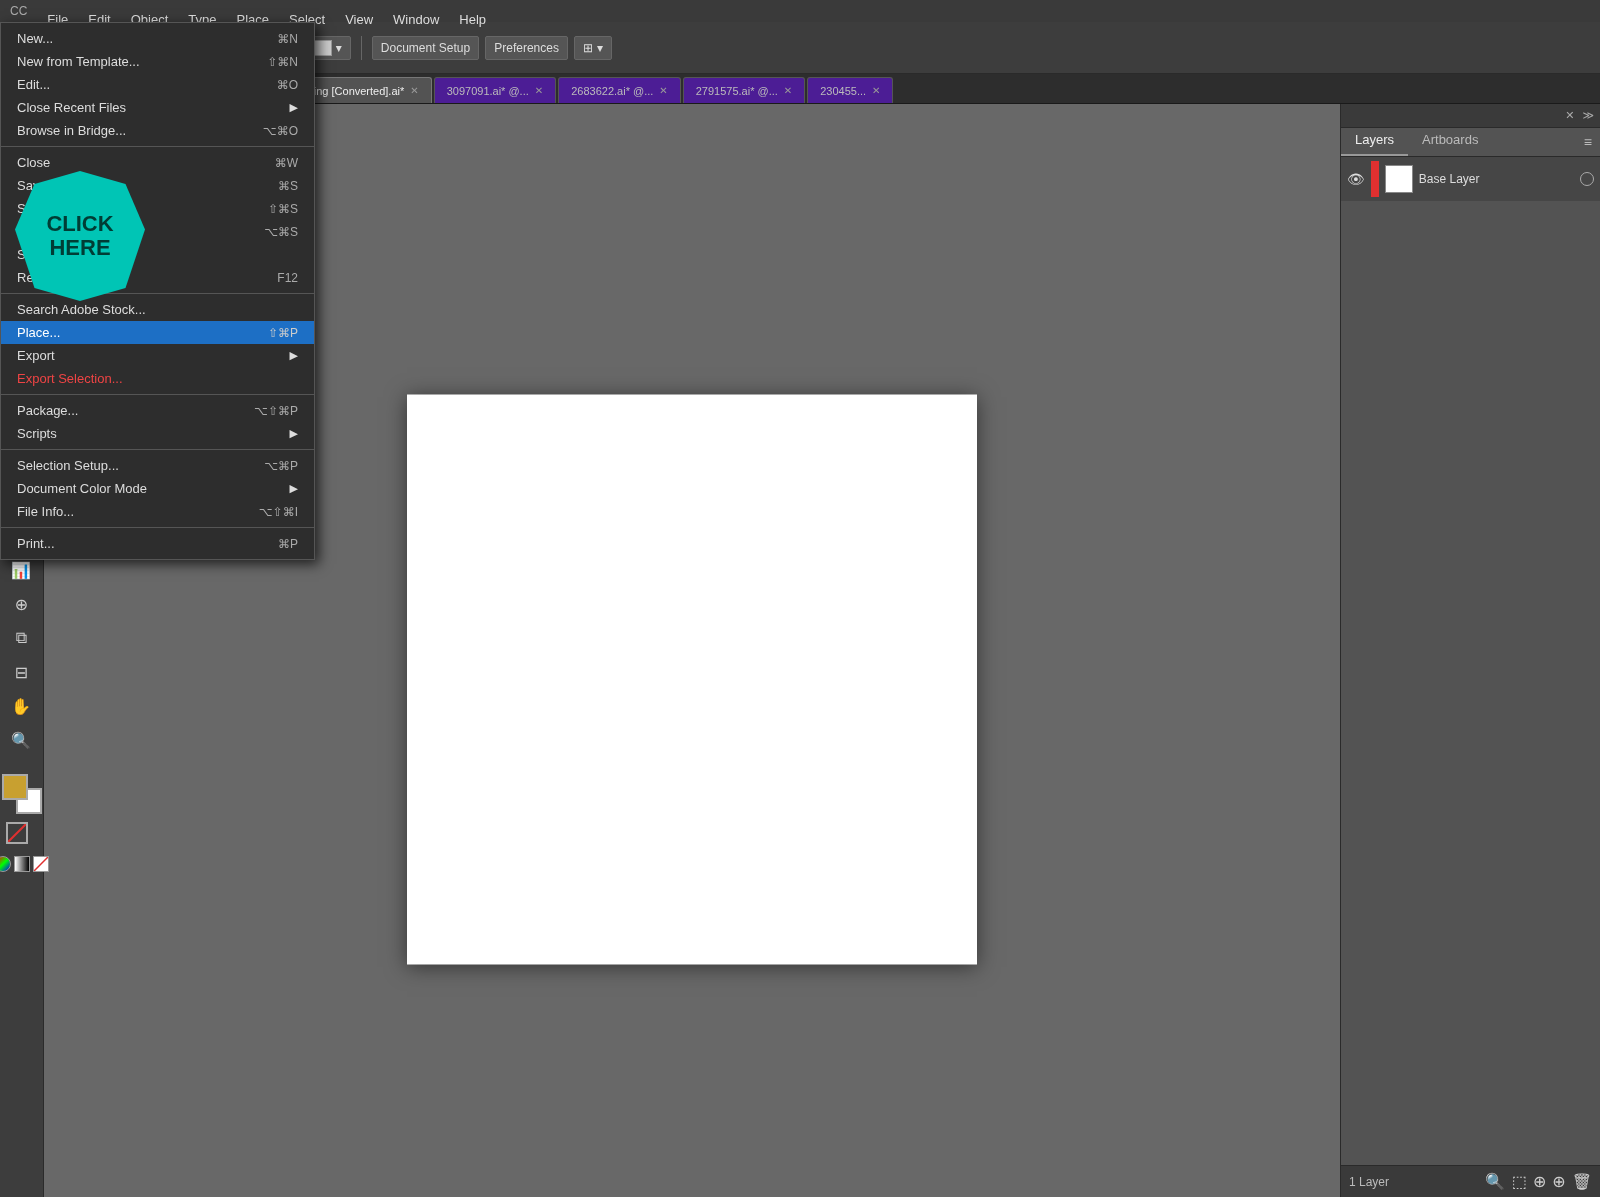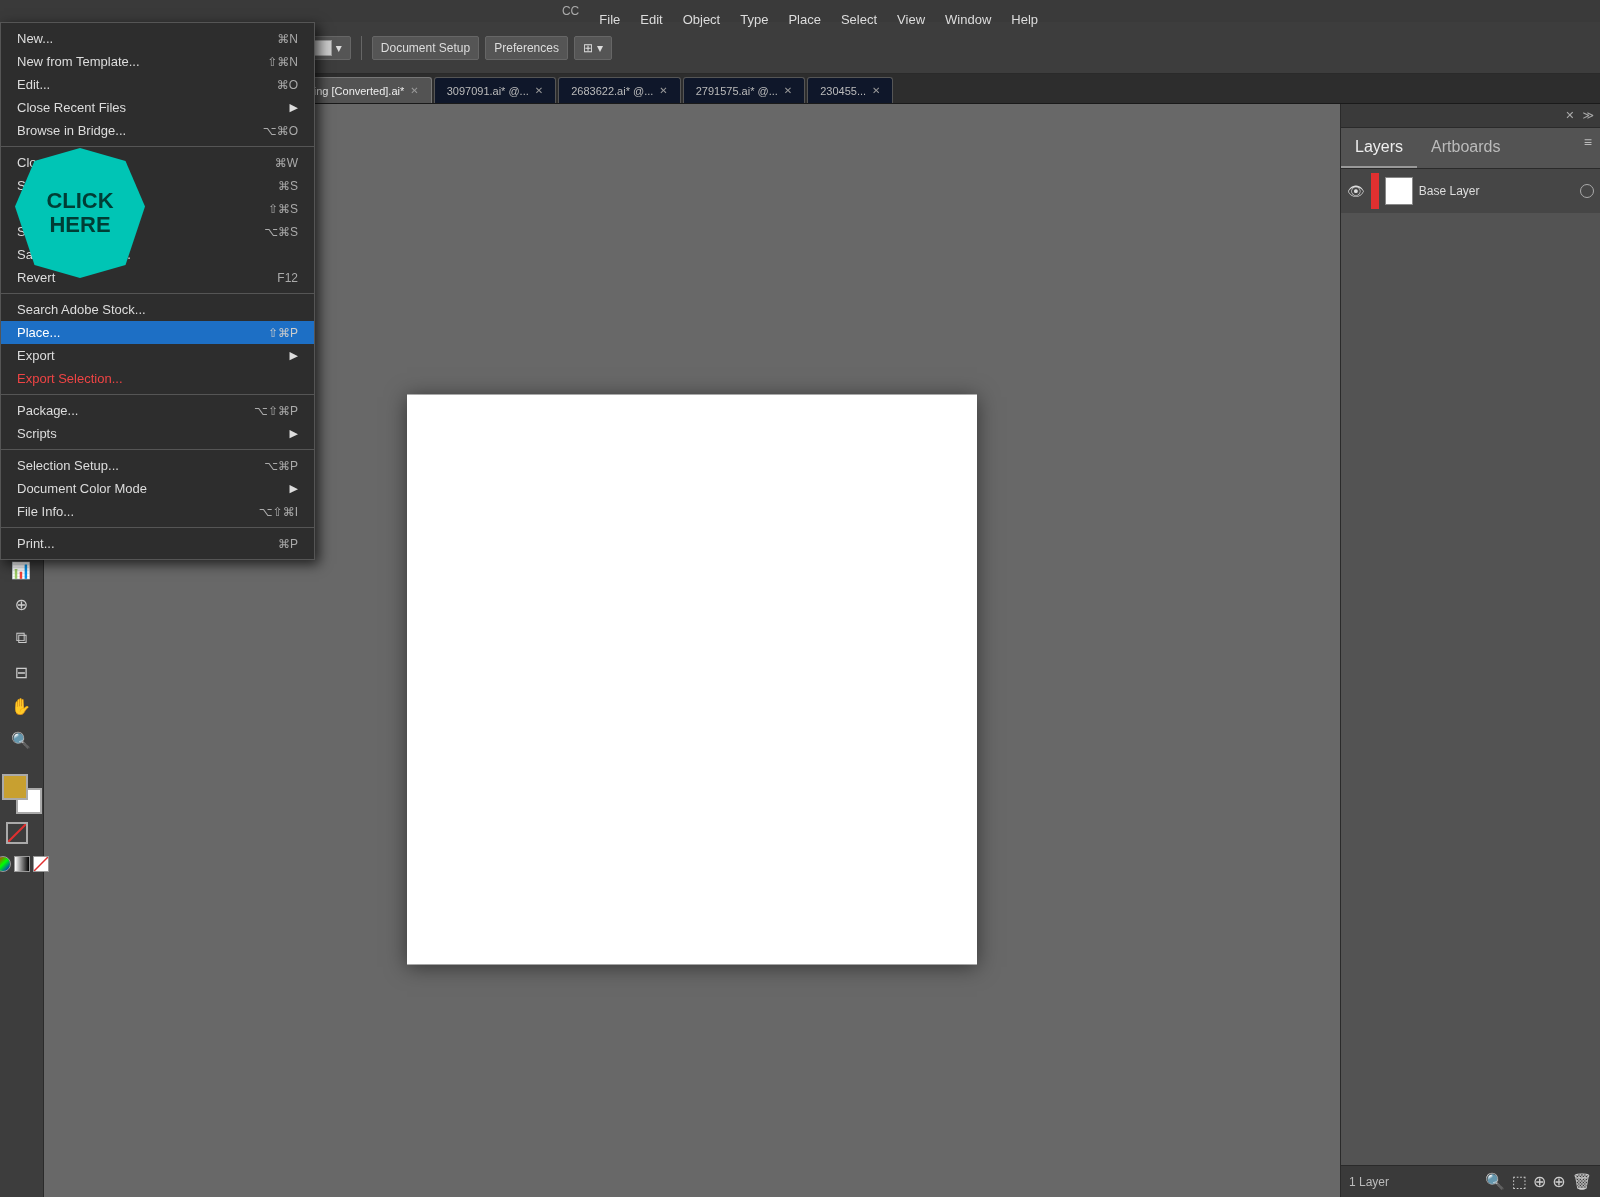--- a/index.html
+++ b/index.html
@@ -2,21 +2,21 @@
 <html><head>
   <meta charset="utf-8">
   <style>
     * { margin: 0; padding: 0; box-sizing: border-box; }
     body { width: 1600px; height: 1197px; background: #535353; font-family: -apple-system, BlinkMacSystemFont, 'Segoe UI', sans-serif; font-size: 13px; overflow: hidden; position: relative; }
 
     
     #menu-bar {
       position: absolute; top: 0; left: 0; right: 0; height: 22px;
       background: #3a3a3a; display: flex; align-items: center;
-      color: #ccc; font-size: 13px; z-index: 100; justify-content: center;
+      color: #ccc; font-size: 13px; z-index: 100;
     }
     #menu-bar .menu-item {
       padding: 0 10px; height: 100%; display: flex; align-items: center; cursor: pointer;
       color: #ddd;
       margin-top: 16px;
     }
 
     
     #toolbar-top {
       position: absolute; top: 22px; left: 0; right: 0; height: 52px;
@@ -31,21 +31,21 @@
     .toolbar-separator { width: 1px; height: 24px; background: #666; margin: 0 4px; }
     .toolbar-label { color: #bbb; font-size: 12px; }
 
     
     #tabs-bar {
       position: absolute; top: 74px; left: 0; right: 0; height: 30px;
       background: #2d2d2d; display: flex; align-items: flex-end; z-index: 80;
       padding-left: 4px; border-bottom: 1px solid #1a1a1a;
     }
     .tab {
-      height: 26px; padding: 0 12px; background: #0f172a; color: #bbb;
+      height: 26px; padding: 0 12px; background: #4c1d95; color: #bbb;
       font-size: 11px; display: flex; align-items: center; gap: 6px;
       border: 1px solid #555; border-bottom: none; cursor: pointer;
       margin-right: 2px; border-radius: 3px 3px 0 0;
     }
     .tab .tab-close { color: #999; font-size: 10px; cursor: pointer; }
     .tab.active { background: #535353; color: #eee; border-color: #777; }
 
     
     #left-toolbar {
       position: absolute; top: 104px; left: 0; width: 44px; bottom: 0;
@@ -80,21 +80,21 @@
     }
     #panel-header {
       height: 24px; background: #3a3a3a; border-bottom: 1px solid #2a2a2a;
       display: flex; align-items: center; justify-content: flex-end; padding: 0 6px;
       font-size: 11px; color: #aaa; gap: 8px;
     }
     #panel-tabs {
       display: flex; border-bottom: 1px solid #2a2a2a;
     }
     .panel-tab {
-      padding: 10px 14px; font-size: 16px; color: #bbb; cursor: pointer;
+      padding: 4px 14px; font-size: 13px; color: #bbb; cursor: pointer;
       border-bottom: 2px solid transparent;
     }
     .panel-tab.active { color: #eee; border-bottom-color: #999; }
     .panel-menu-btn {
       margin-left: auto; padding: 6px 8px; color: #bbb; cursor: pointer; font-size: 14px;
     }
     #layer-row {
       display: flex; align-items: center; padding: 4px 6px; gap: 6px;
       background: #464646; cursor: pointer;
     }
@@ -387,21 +387,21 @@
     <span class="label">File Info...</span>
     <span class="shortcut">⌥⇧⌘I</span>
   </div>
   <div class="menu-separator"></div>
   <div class="menu-row">
     <span class="label">Print...</span>
     <span class="shortcut">⌘P</span>
   </div>
 </div>
 
-<div id="click-badge" style="position:absolute;top:148px;left:15px;z-index:300;">
+<div id="click-badge" style="position:absolute;top:171px;left:15px;z-index:300;">
   <div style="
     width:130px;height:130px;
     background:#00c5b5;
     clip-path: polygon(50% 0%, 85% 10%, 100% 45%, 85% 90%, 50% 100%, 15% 90%, 0% 45%, 15% 10%);
     display:flex;flex-direction:column;align-items:center;justify-content:center;
     color:#003d35;font-weight:900;font-size:22px;line-height:1.1;text-align:center;
     font-family: Arial, sans-serif;
   ">
     <span>CLICK</span>
     <span>HERE</span>

